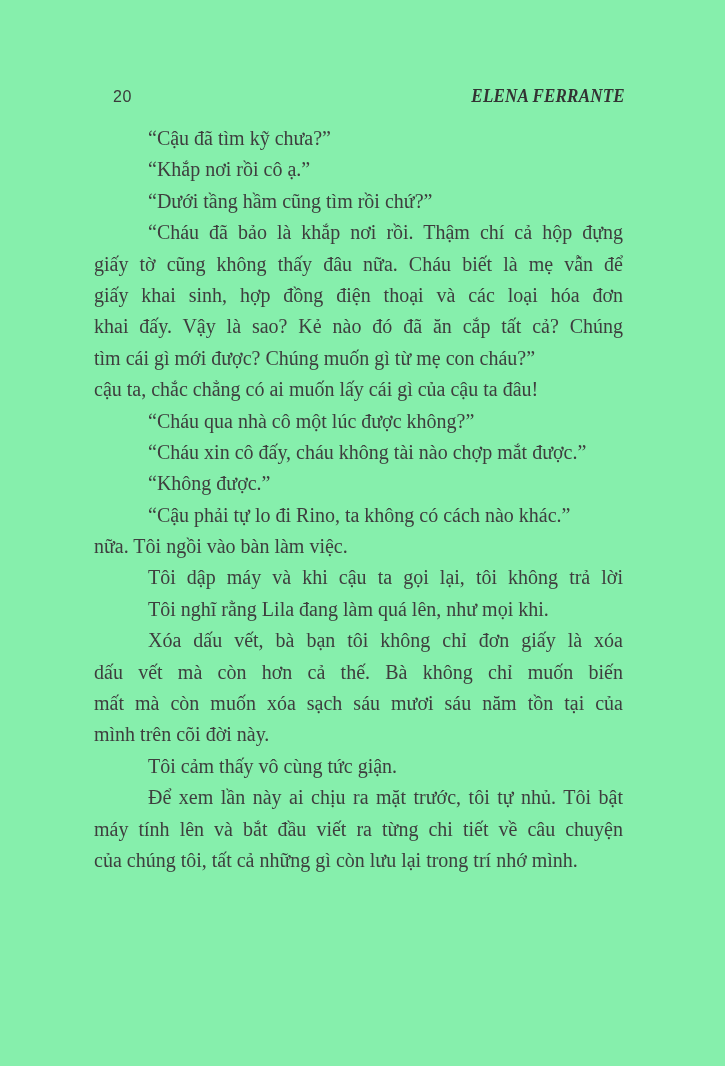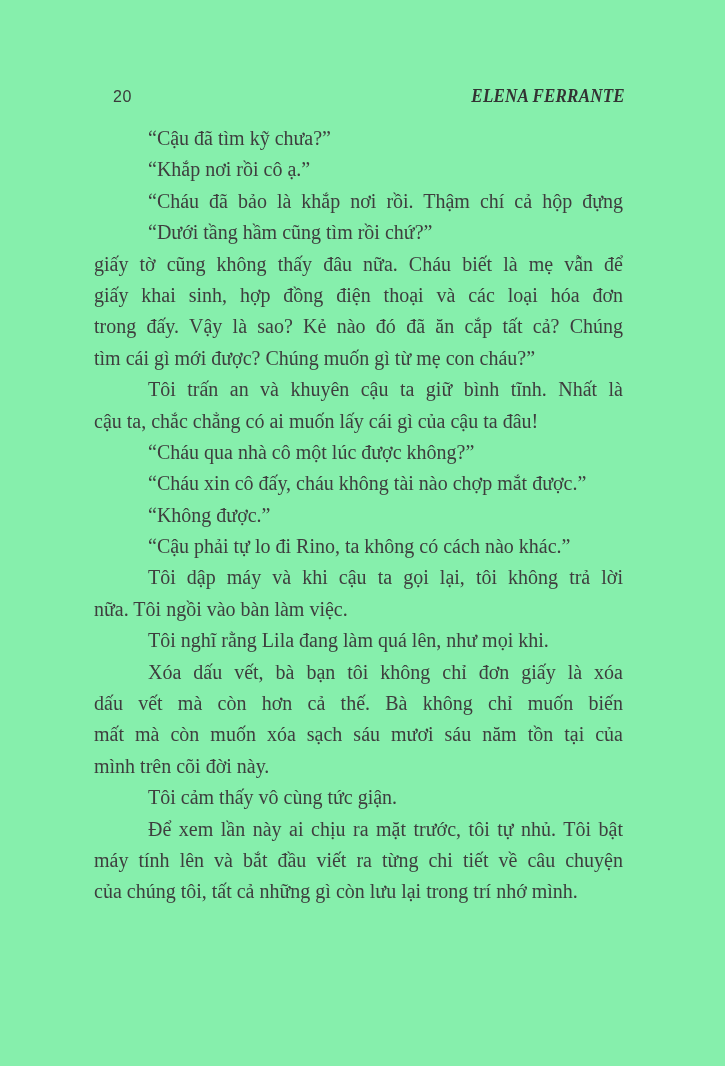--- a/index.html
+++ b/index.html
@@ -82,34 +82,33 @@
 <div class="page">
 
   <header class="page-header">
     <span class="page-number">20</span>
     <span class="running-head">ELENA FERRANTE</span>
   </header>
 
   <main class="page-text">
       <div class="line first last">“Cậu đã tìm kỹ chưa?”</div>
       <div class="line first last">“Khắp nơi rồi cô ạ.”</div>
+      <div class="line first last">“Dưới tầng hầm cũng tìm rồi chứ?”</div>
       <div class="line first">“Cháu đã bảo là khắp nơi rồi. Thậm chí cả hộp đựng</div>
-      <div class="line first last">“Dưới tầng hầm cũng tìm rồi chứ?”</div>
       <div class="line">giấy tờ cũng không thấy đâu nữa. Cháu biết là mẹ vẫn để</div>
       <div class="line">giấy khai sinh, hợp đồng điện thoại và các loại hóa đơn</div>
-      <div class="line">trong đấy. Vậy là sao? Kẻ nào đó đã ăn cắp tất cả? Chúng</div>
+      <div class="line">khai đấy. Vậy là sao? Kẻ nào đó đã ăn cắp tất cả? Chúng</div>
       <div class="line last">tìm cái gì mới được? Chúng muốn gì từ mẹ con cháu?”</div>
-      <div class="line first">Tôi trấn an và khuyên cậu ta giữ bình tĩnh. Nhất là</div>
       <div class="line last">cậu ta, chắc chẳng có ai muốn lấy cái gì của cậu ta đâu!</div>
       <div class="line first last">“Cháu qua nhà cô một lúc được không?”</div>
       <div class="line first last">“Cháu xin cô đấy, cháu không tài nào chợp mắt được.”</div>
       <div class="line first last">“Không được.”</div>
       <div class="line first last">“Cậu phải tự lo đi Rino, ta không có cách nào khác.”</div>
+      <div class="line last">nữa. Tôi ngồi vào bàn làm việc.</div>
       <div class="line first">Tôi dập máy và khi cậu ta gọi lại, tôi không trả lời</div>
-      <div class="line last">nữa. Tôi ngồi vào bàn làm việc.</div>
       <div class="line first last">Tôi nghĩ rằng Lila đang làm quá lên, như mọi khi.</div>
       <div class="line first">Xóa dấu vết, bà bạn tôi không chỉ đơn giấy là xóa</div>
       <div class="line">dấu vết mà còn hơn cả thế. Bà không chỉ muốn biến</div>
       <div class="line">mất mà còn muốn xóa sạch sáu mươi sáu năm tồn tại của</div>
       <div class="line last">mình trên cõi đời này.</div>
       <div class="line first last">Tôi cảm thấy vô cùng tức giận.</div>
       <div class="line first">Để xem lần này ai chịu ra mặt trước, tôi tự nhủ. Tôi bật</div>
       <div class="line">máy tính lên và bắt đầu viết ra từng chi tiết về câu chuyện</div>
       <div class="line last">của chúng tôi, tất cả những gì còn lưu lại trong trí nhớ mình.</div>
     </main>

